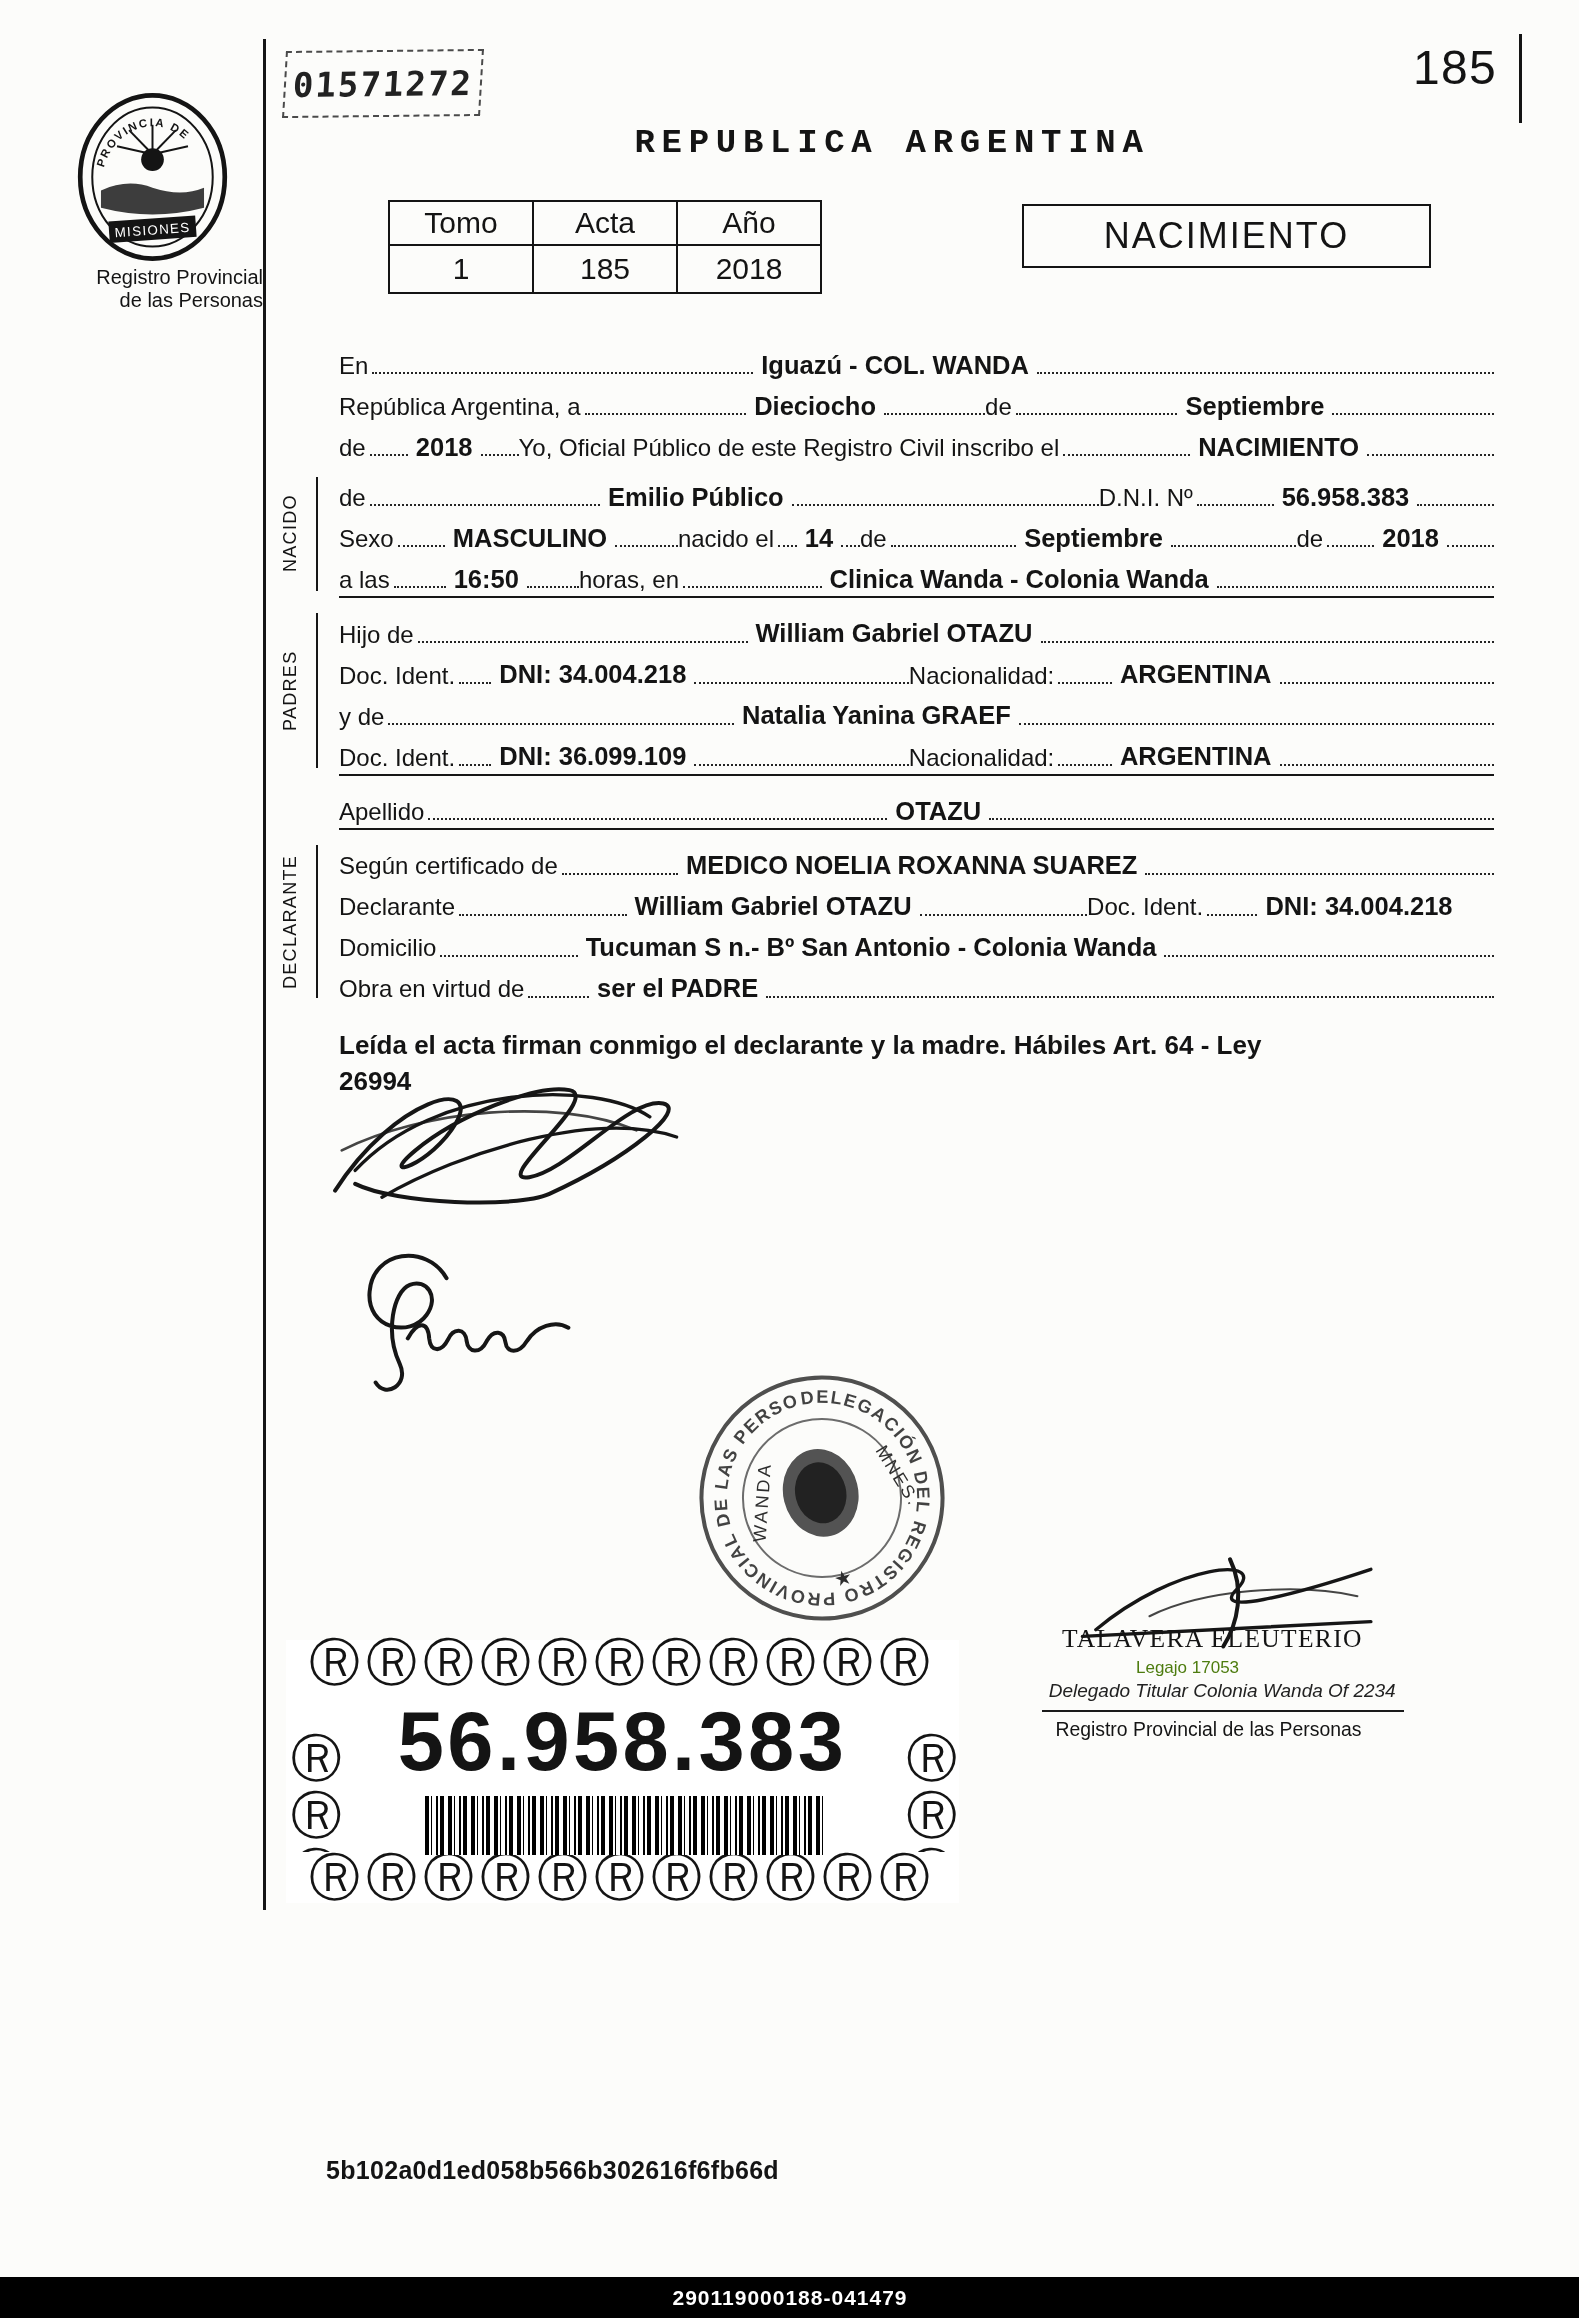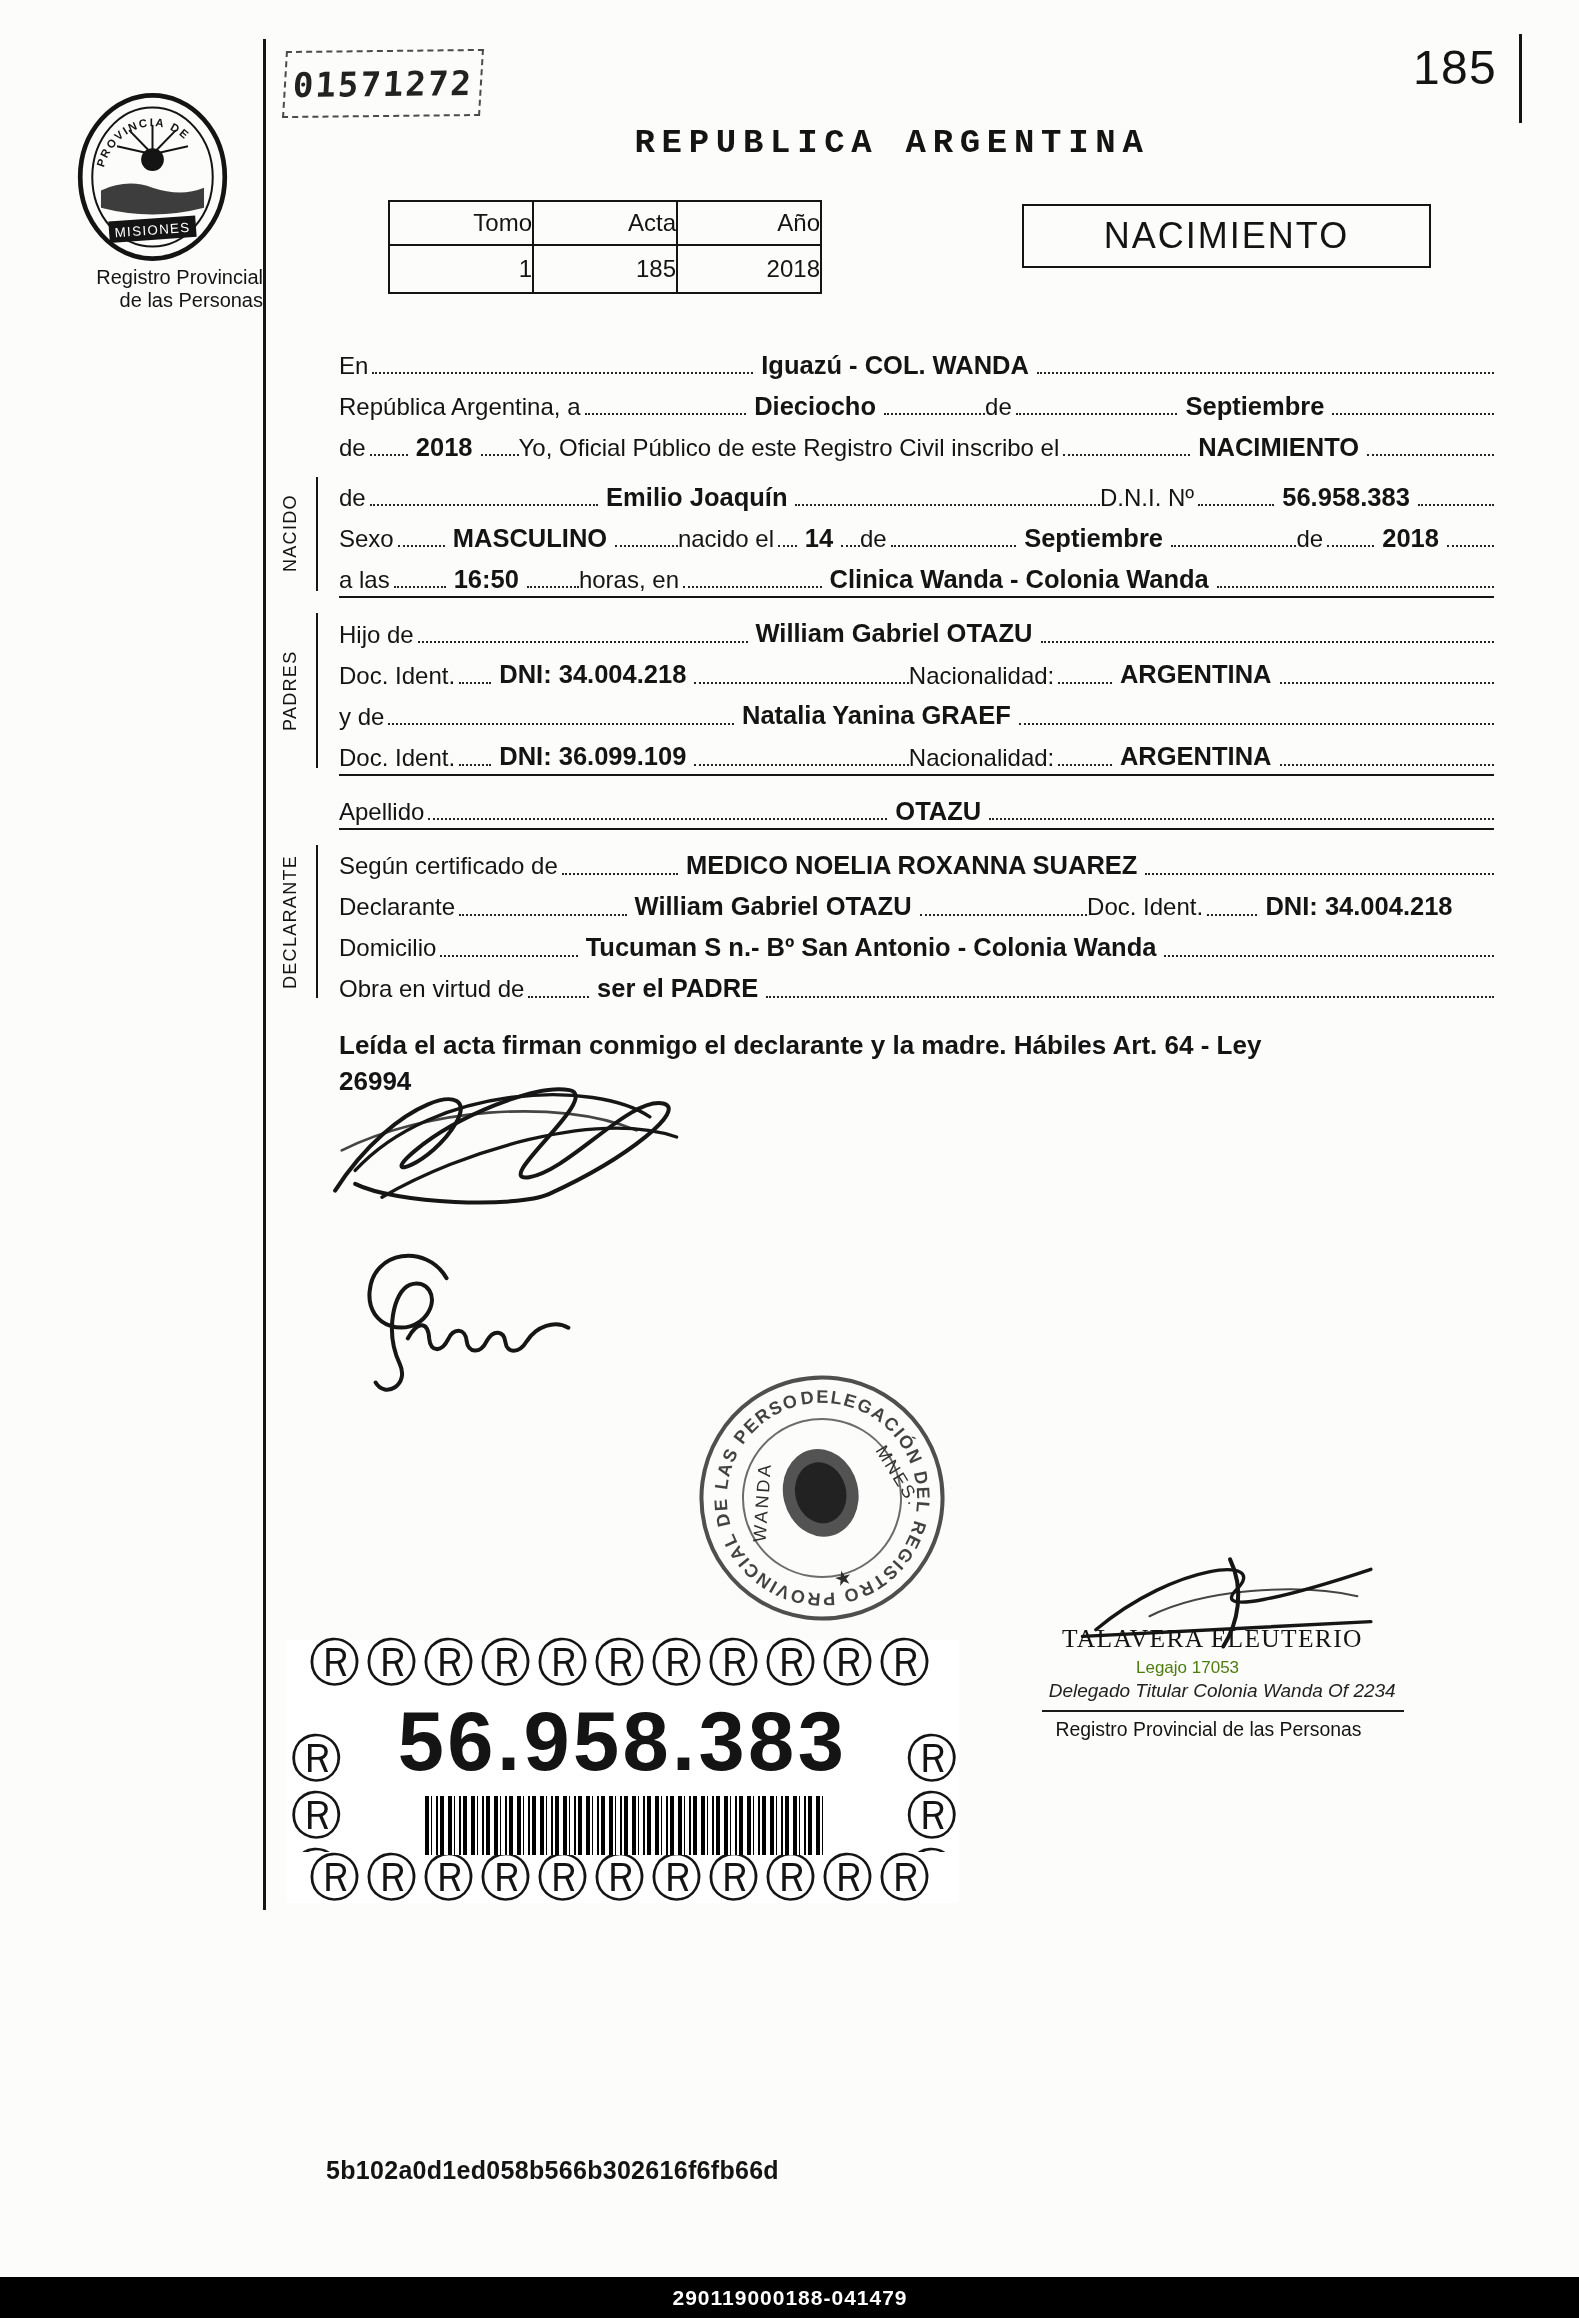--- a/index.html
+++ b/index.html
@@ -16,21 +16,21 @@
   .page-number{position:absolute;left:1413px;top:40px;font-size:48px;font-weight:500;letter-spacing:1.3px;}
 
   .doc-title{position:absolute;left:577px;top:124px;width:630px;text-align:center;
       font-family:Liberation Mono, monospace;font-weight:700;font-size:34px;letter-spacing:6.7px;}
 
   .seal{position:absolute;left:74px;top:90px;width:157px;height:174px;}
   .seal-caption{position:absolute;left:42px;top:266px;width:221px;text-align:right;
       font-size:20px;line-height:1.15;white-space:pre-line;}
 
   table.reg{position:absolute;left:388px;top:200px;border-collapse:collapse;}
-  table.reg td{border:2.7px solid #141414;text-align:right;font-size:24px;padding:0;}
+  table.reg td{border:2.7px solid #141414;text-align:center;font-size:30px;padding:0;}
   table.reg .hd td{width:142px;height:42px;}
   table.reg .vl td{height:46px;font-weight:500;}
 
   .nacimiento-box{position:absolute;left:1022px;top:204px;width:405px;height:60px;border:2.7px solid #141414;
       display:flex;align-items:center;justify-content:center;font-size:36px;letter-spacing:2px;font-weight:500;}
 
   
   .form{position:absolute;left:339px;top:339px;width:1155px;}
   .fline{display:flex;align-items:flex-end;height:41px;}
   .lab{font-size:24px;line-height:1.05;white-space:nowrap;padding:0 4px 2px 0;}
@@ -166,21 +166,21 @@
         <span class="dots f04"></span>
       </div>
     </div>
 
     <div class="group rule-after">
       <div class="mlabel">NACIDO</div>
       <div class="bracket"></div>
       <div class="fline">
         <span class="lab">de</span>
         <span class="dots f12"></span>
-        <span class="val">Emilio Joaquín</span>
+        <span class="val">Emilio Público</span>
         <span class="dots f16"></span>
         <span class="lab">D.N.I. Nº</span>
         <span class="dots f04"></span>
         <span class="val">56.958.383</span>
         <span class="dots f04"></span>
       </div>
       <div class="fline">
         <span class="lab">Sexo</span>
         <span class="dots f03"></span>
         <span class="val">MASCULINO</span>

